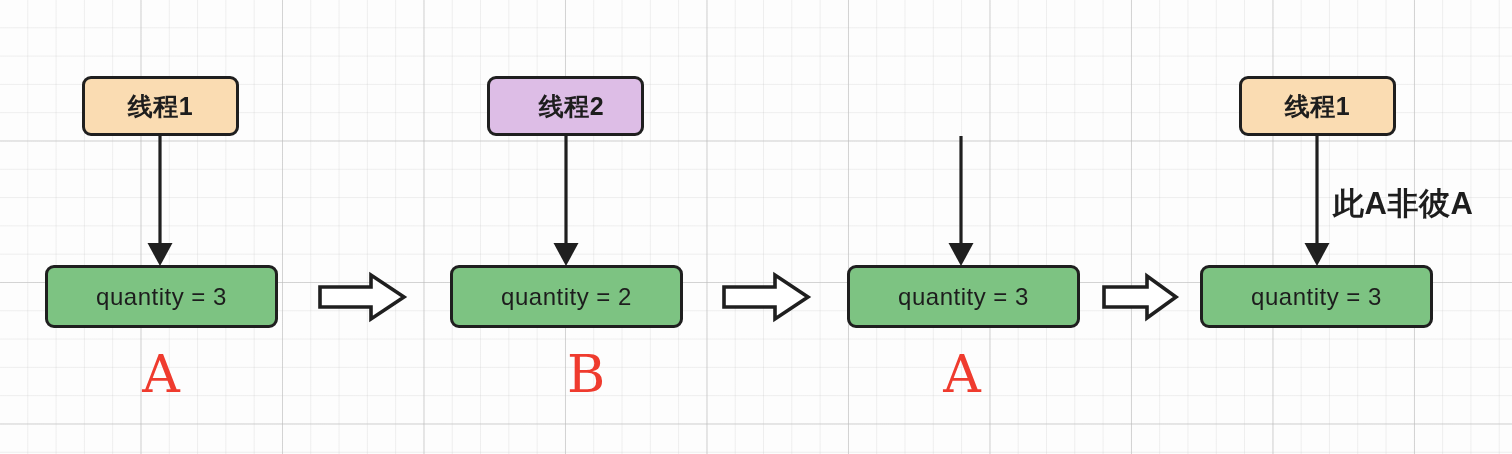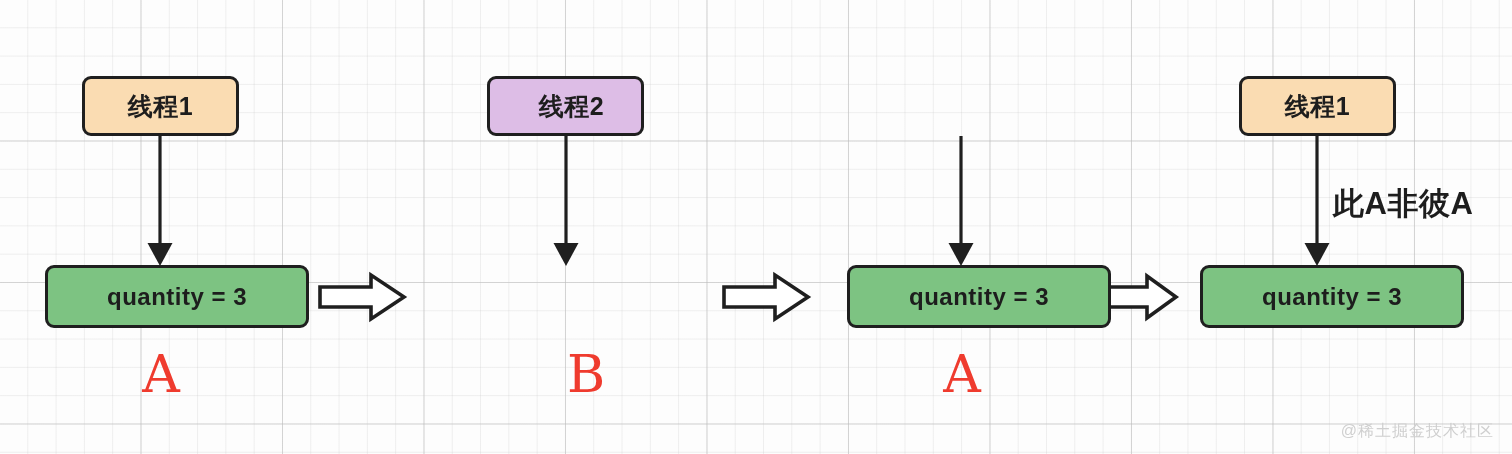--- a/index.html
+++ b/index.html
@@ -42,25 +42,25 @@
     letter-spacing: 0.5px;
   }
   .thread-node {
     width: 157px;
     height: 60px;
     top: 76px;
     font-size: 25px;
     font-weight: 700;
   }
   .state-node {
-    width: 264px;
+    width: 233px;
     height: 63px;
     top: 265px;
     font-size: 24px;
-    font-weight: 700;
+    font-weight: 400;
   }
   .label-letter {
     position: absolute;
     font-family: "DejaVu Serif", "Liberation Serif", serif;
     font-weight: 400;
     font-size: 52px;
     color: #ef3b2e;
     text-align: center;
     width: 60px;
     top: 348px;
@@ -132,31 +132,33 @@
     <span>线程1</span>
   </div>
   <div class="node state-node" style="left:45px; background:#7dc382;">
     <span>quantity = 3</span>
   </div>
   <div class="label-letter" style="left:131px;">A</div>
 
   <div class="node thread-node" style="left:487px; background:#ddbde6;padding-left:12px;">
     <span>线程2</span>
   </div>
+  <div class="node state-node" style="left:450px; background:#7dc382;">
+    <span>quantity = 2</span>
+  </div>
   <div class="label-letter" style="left:556px;">B</div>
 
   <div class="node state-node" style="left:847px; background:#7dc382;">
     <span>quantity = 3</span>
   </div>
   <div class="label-letter" style="left:932px;">A</div>
 
   <div class="node thread-node" style="left:1239px; background:#fadcb2;">
     <span>线程1</span>
   </div>
   <div class="node state-node" style="left:1200px; background:#7dc382;">
     <span>quantity = 3</span>
   </div>
 
   <div class="annotation" style="left:1333px; top:183px;">此A非彼A</div>
 
-  <div class="watermark">@稀土掘金技术社区</div>
 
 </div>
 
 </body></html>

